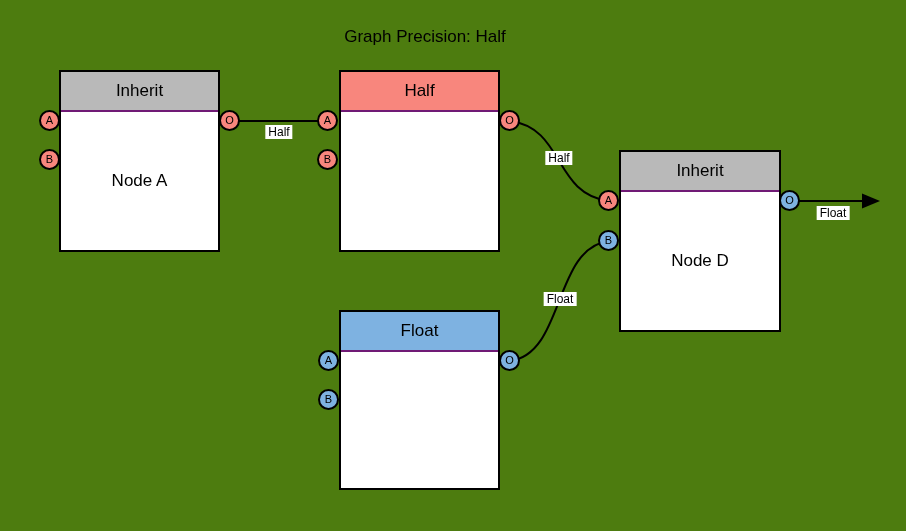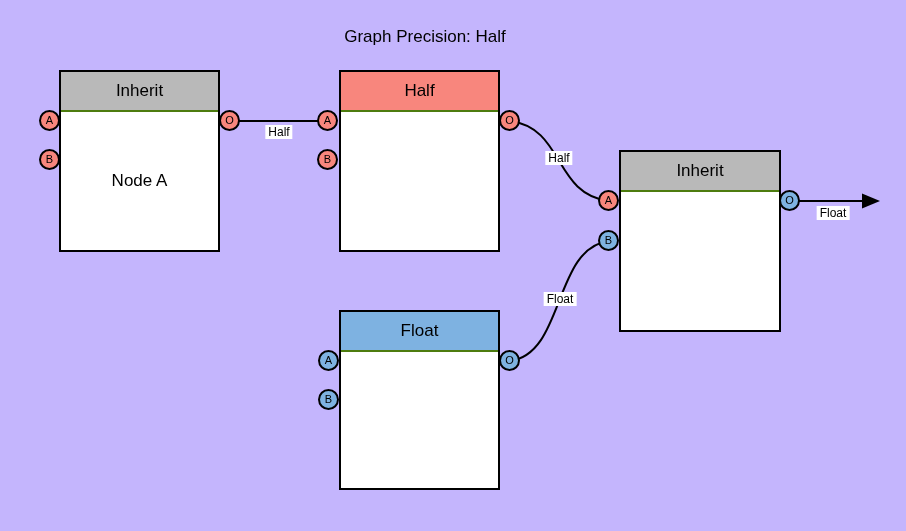--- a/index.html
+++ b/index.html
@@ -1,20 +1,20 @@
 <!DOCTYPE html>
 <html><head>
 <meta charset="utf-8">
 <style>
   html, body { margin: 0; padding: 0; background: #ffffff; }
   .canvas {
     position: relative;
     width: 906px;
     height: 531px;
-    background: #c4b5fd;
+    background: #4d7c0f;
     font-family: "Liberation Sans", sans-serif;
     color: #000000;
     overflow: hidden;
   }
   .diagram-title {
     position: absolute;
     left: 425px;
     top: 37px;
     transform: translate(-50%, -50%);
     font-size: 17px;
@@ -29,21 +29,21 @@
   .node {
     position: absolute;
     box-sizing: border-box;
     border: 2px solid #000000;
     background: #ffffff;
     z-index: 2;
   }
   .node-header {
     box-sizing: border-box;
     height: 40px;
-    border-bottom: 2px solid #4d7c0f;
+    border-bottom: 2px solid #701a75;
     display: flex;
     align-items: center;
     justify-content: center;
     font-size: 17px;
   }
   .node-body {
     position: absolute;
     left: 0; right: 0; top: 40px; bottom: 0;
     display: flex;
     align-items: center;
@@ -130,20 +130,23 @@
   <div class="node node-c">
     <div class="node-header" style="background-color: rgb(126, 178, 225);">
       <span>Float</span>
     </div>
   </div>
 
   <div class="node node-d">
     <div class="node-header" style="background-color: rgb(185, 185, 185);">
       <span>Inherit</span>
     </div>
+    <div class="node-body">
+      <span>Node D</span>
+    </div>
   </div>
 
   <div class="port pa-a" style="background-color: rgb(248, 134, 125);">A</div>
   <div class="port pa-b" style="background-color: rgb(248, 134, 125);">B</div>
   <div class="port pa-o" style="background-color: rgb(248, 134, 125);">O</div>
 
   <div class="port pb-a" style="background-color: rgb(248, 134, 125);">A</div>
   <div class="port pb-b" style="background-color: rgb(248, 134, 125);">B</div>
   <div class="port pb-o" style="background-color: rgb(248, 134, 125);">O</div>
 

